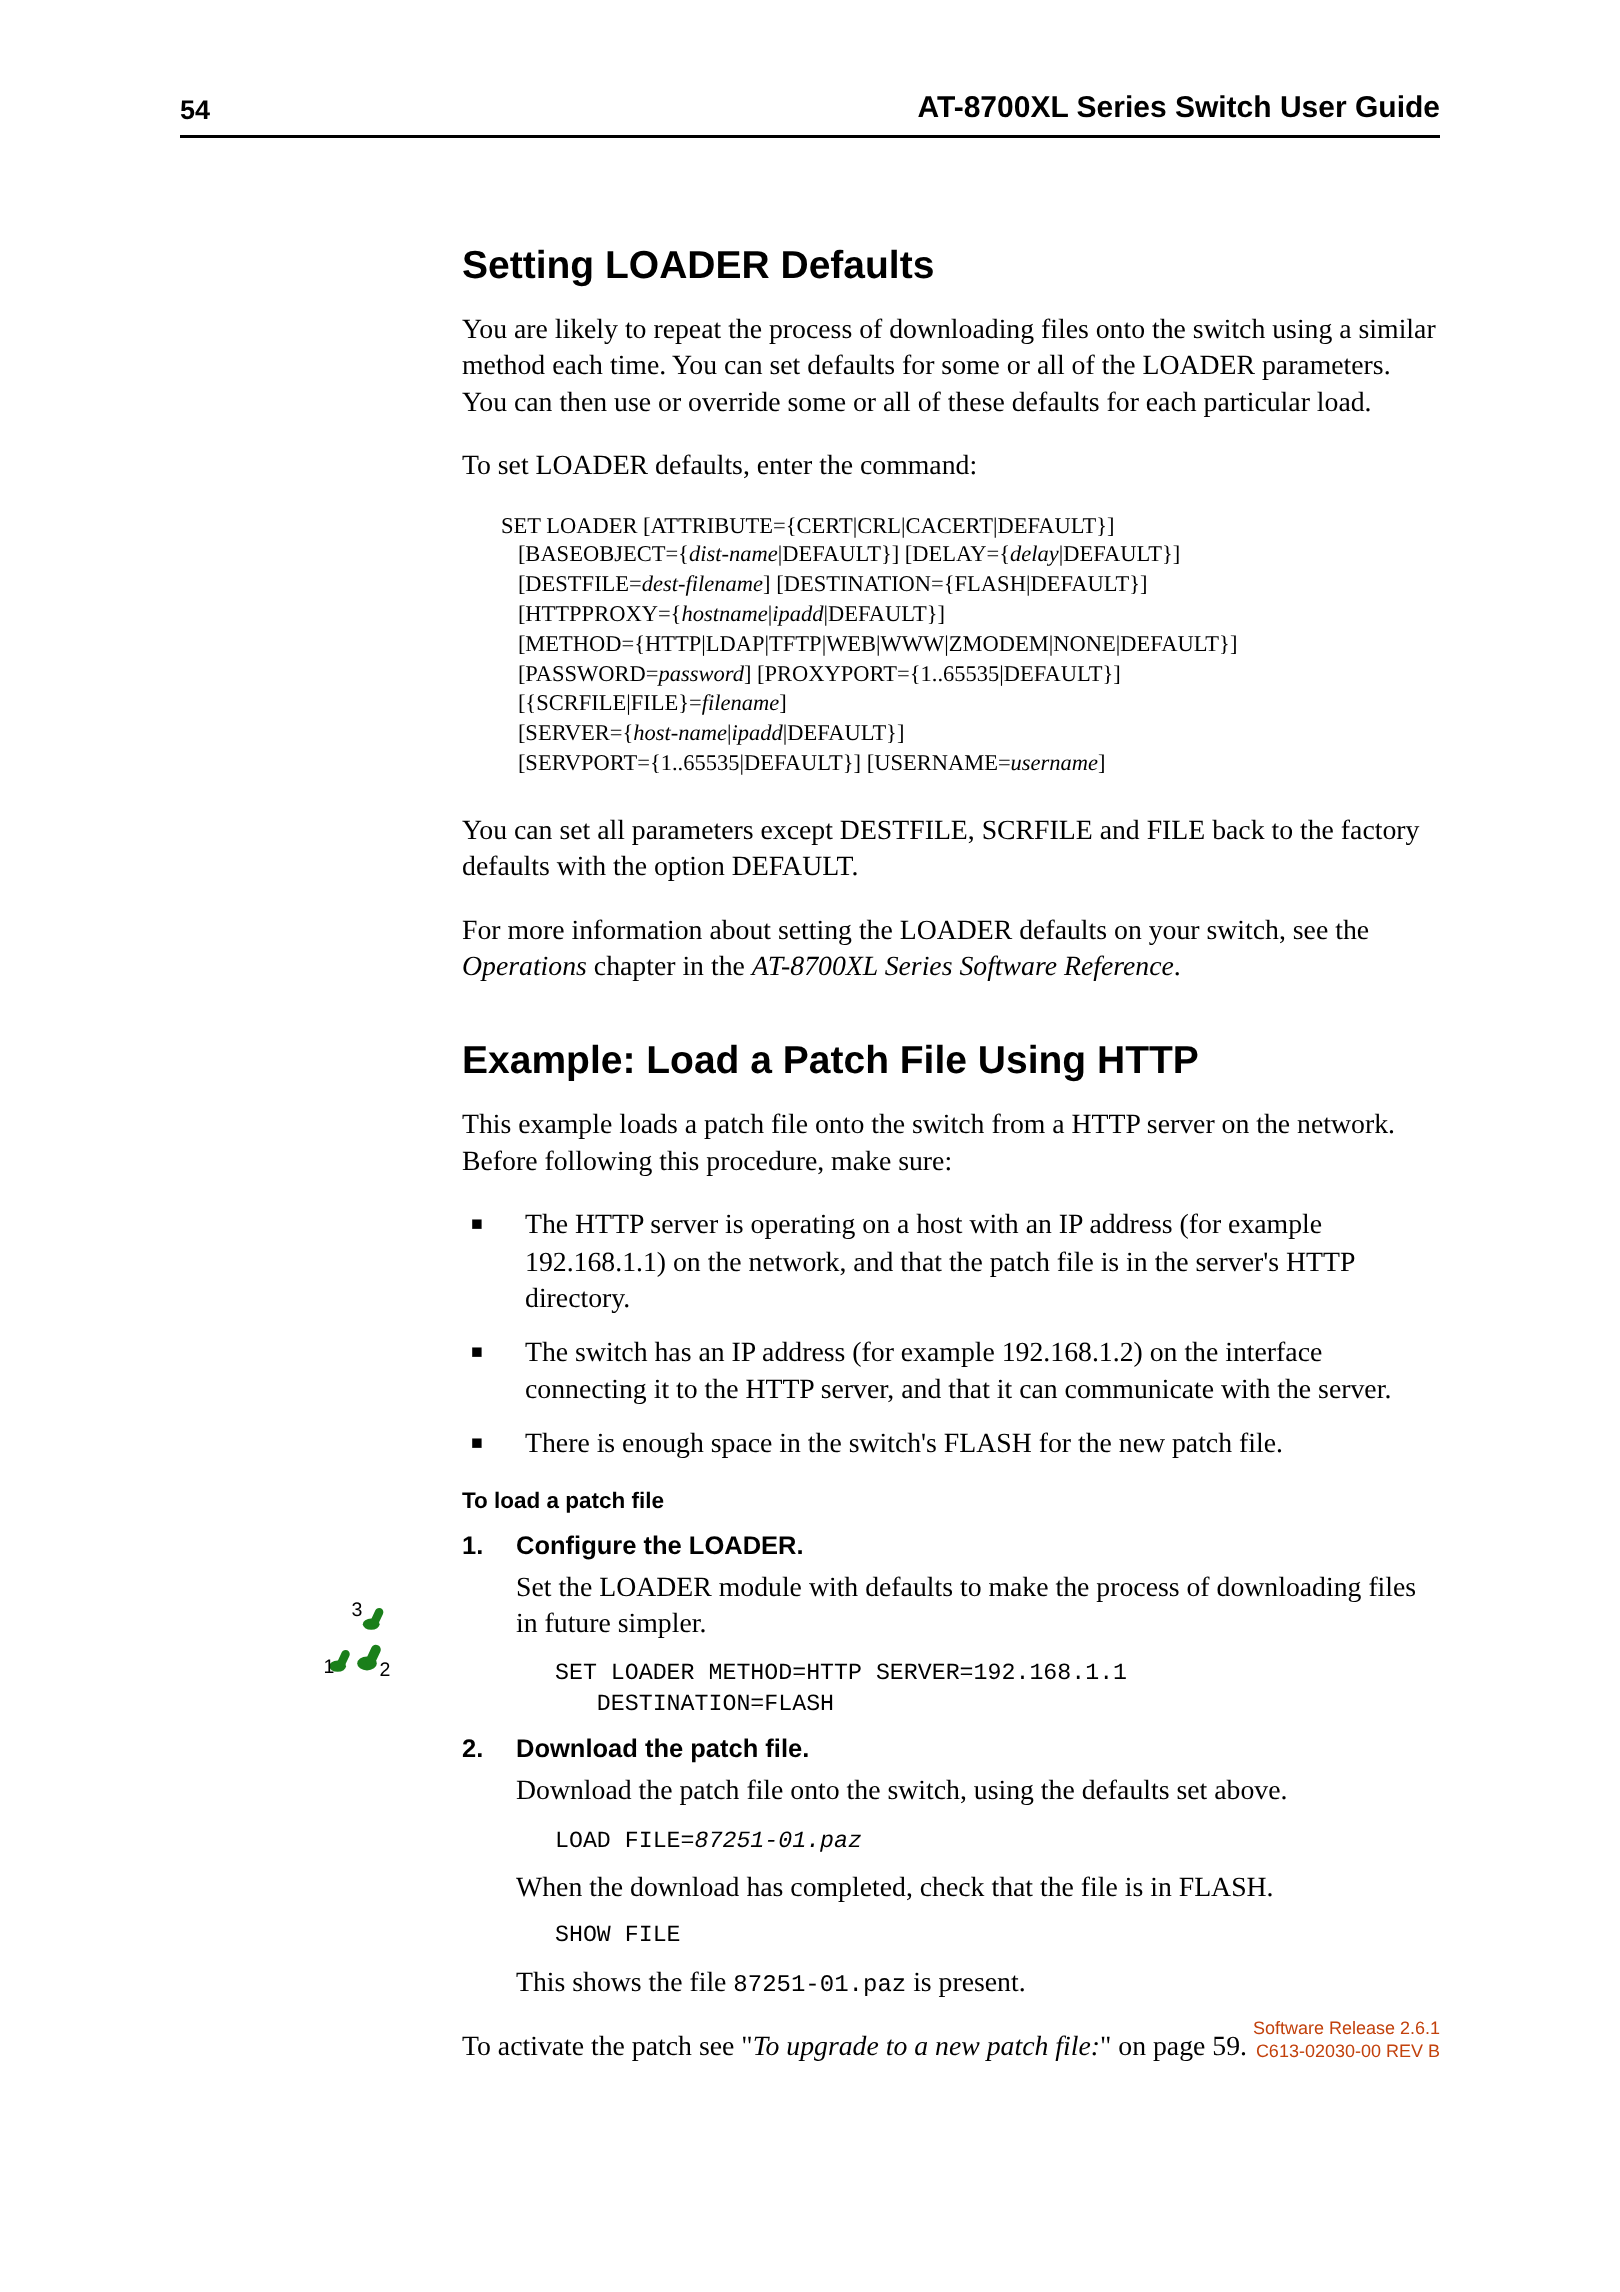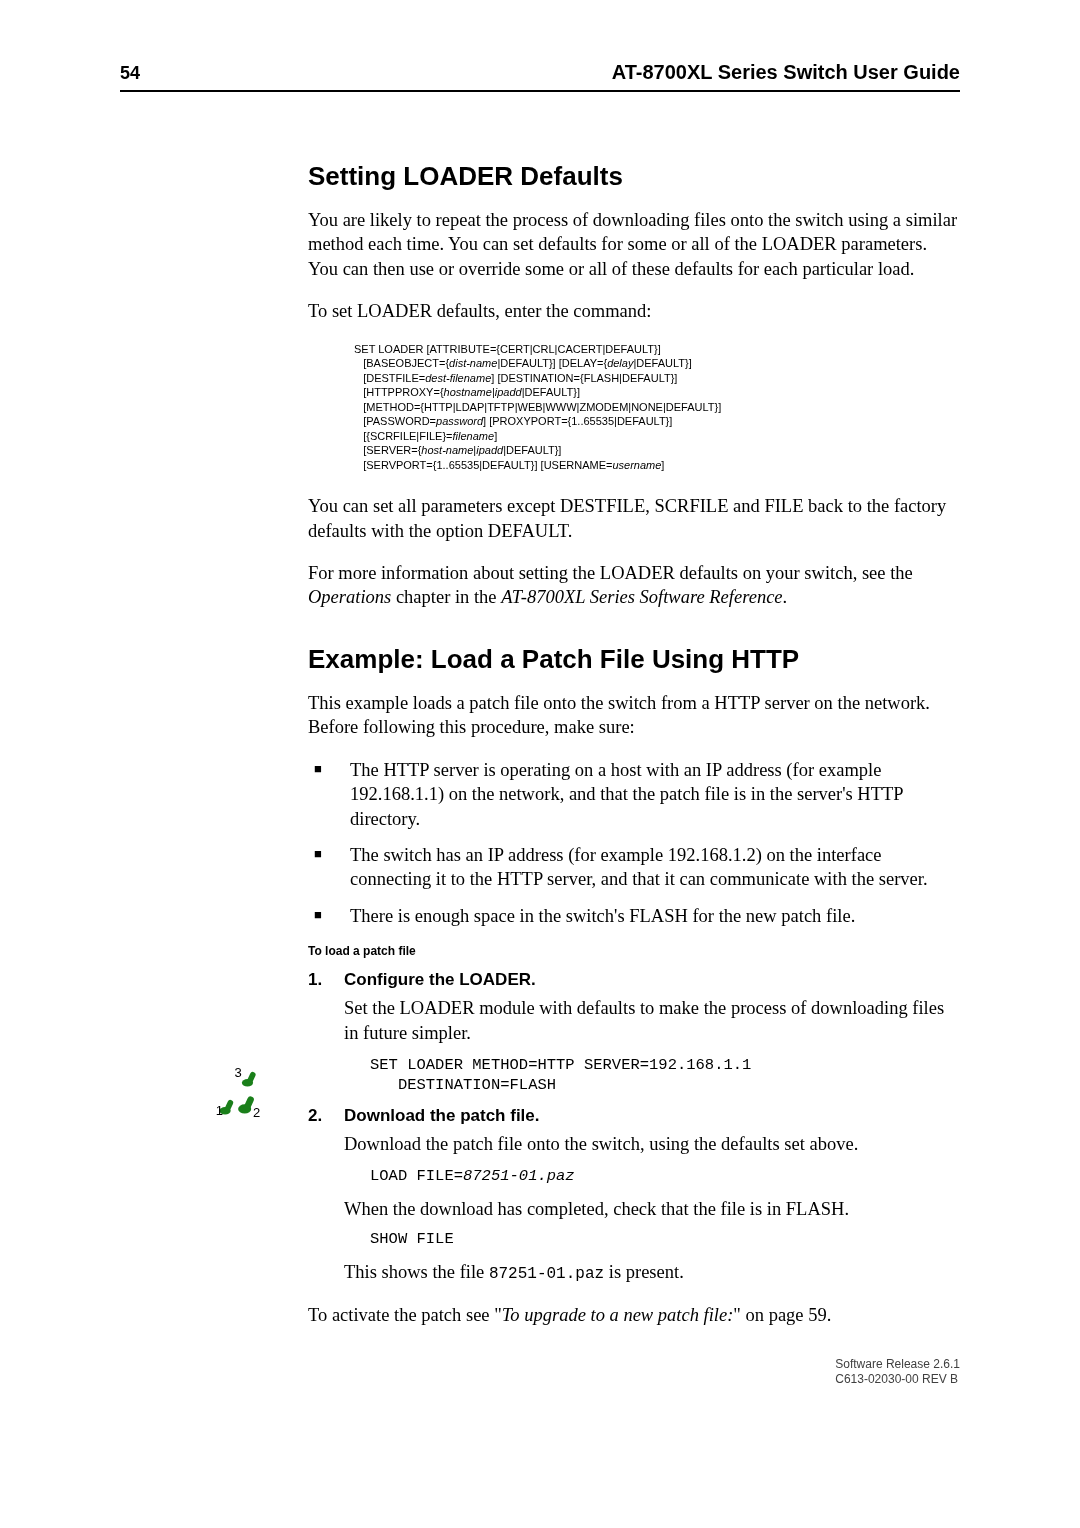--- a/index.html
+++ b/index.html
@@ -47,24 +47,24 @@
   color: #000;
   margin-bottom: 16px;
 }
 p.body {
   font-size: 18.5px;
   line-height: 1.32;
   margin-bottom: 18px;
 }
 p.body em, span.italic { font-style: italic; }
 pre.code {
-  font-family: Liberation Sans, sans-serif;
-  font-size: 11px;
-  line-height: 1.32;
-  margin-left: 46px;
+  font-family: Liberation Serif, serif;
+  font-size: 15px;
+  line-height: 1.32;
+  margin-left: 26px;
   margin-bottom: 22px;
   white-space: pre;
 }
 pre.code .ital { font-style: italic; }
 ul.bullets {
   list-style: none;
   margin: 0 0 16px 0;
   padding: 0;
 }
 ul.bullets > li {
@@ -77,21 +77,21 @@
 ul.bullets > li::before {
   content: "■";
   position: absolute;
   left: 6px;
   top: 2px;
   font-size: 13px;
 }
 .proc-head {
   font-family: "Segoe UI Semibold", "Segoe UI", "Helvetica Neue", Arial, sans-serif;
   font-weight: 700;
-  font-size: 12px;
+  font-size: 15px;
   margin-bottom: 12px;
 }
 .step {
   display: flex;
   gap: 18px;
   margin-bottom: 6px;
 }
 .step-num {
   font-family: "Segoe UI Semibold", "Segoe UI", "Helvetica Neue", Arial, sans-serif;
   font-weight: 700;
@@ -136,25 +136,26 @@
   left: 212px;
   top: 1066px;
   width: 56px;
   height: 56px;
 }
 
 
 .footer {
   position: absolute;
   right: 120px;
-  bottom: 40px;
+  bottom: 52px;
+  text-align: right;
   font-family: "Segoe UI", "Helvetica Neue", Arial, sans-serif;
   font-size: 12px;
   line-height: 1.3;
-  color: #404040;
+  color: #c2410c;
 }
 </style>
 </head>
 <body>
 
 <div class="page">
 
   <div class="header-bar">
     <span class="pgnum">54</span>
     <span class="guide">AT-8700XL Series Switch User Guide</span>

